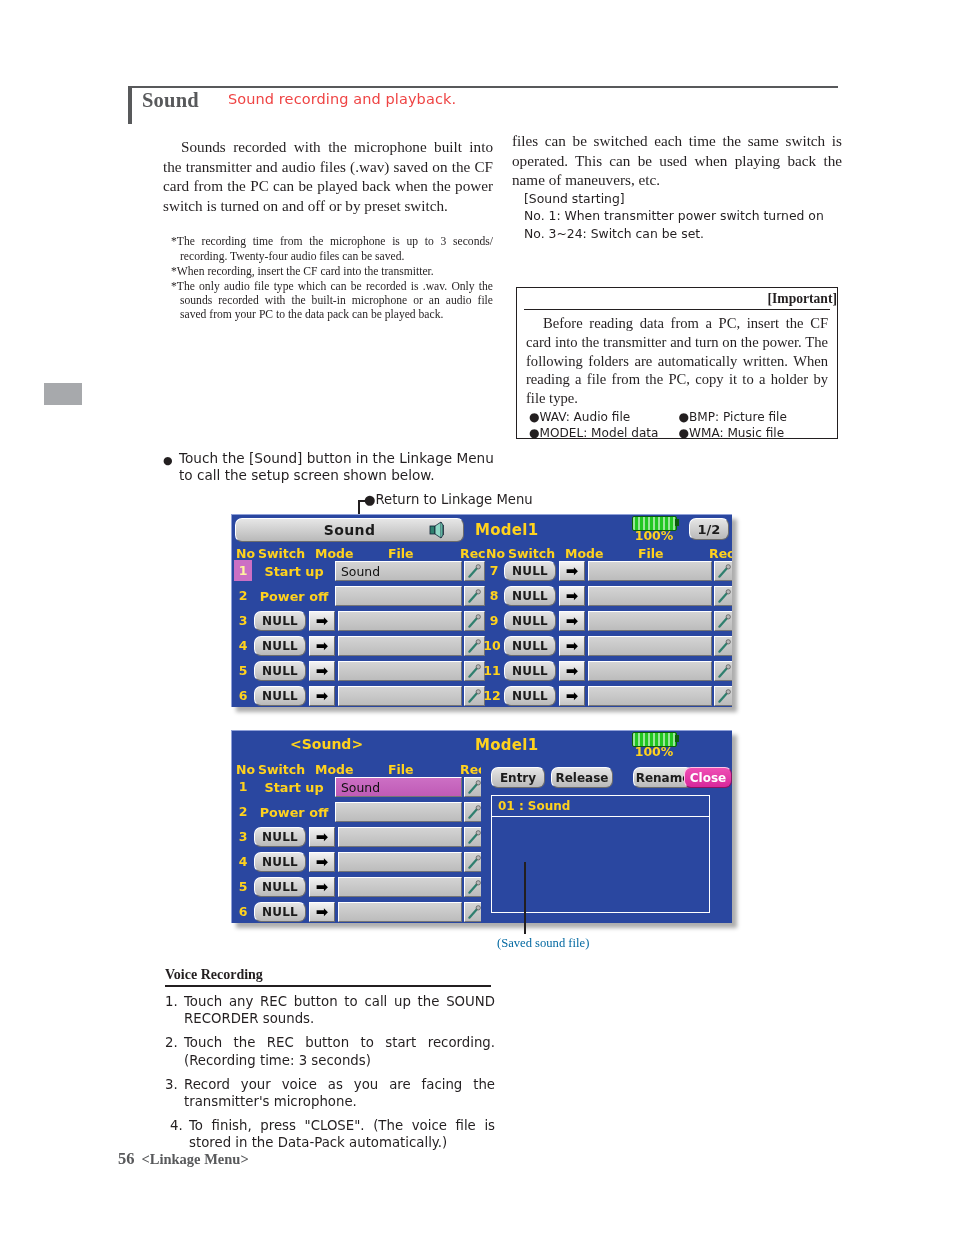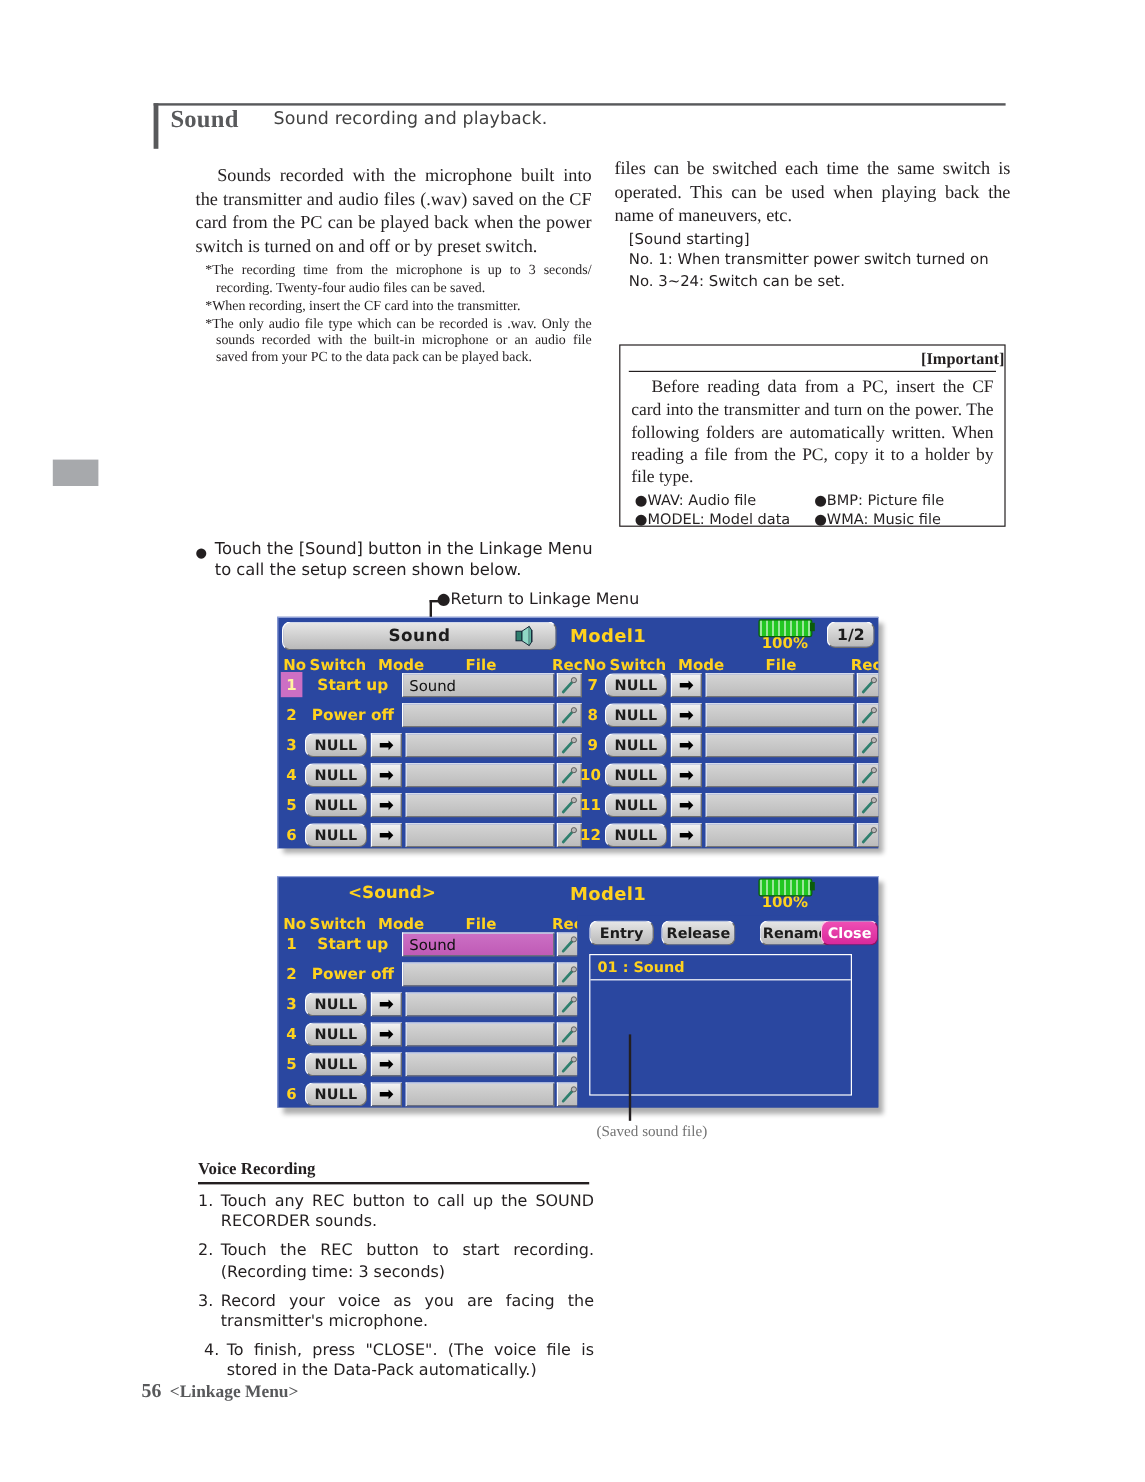--- a/index.html
+++ b/index.html
@@ -20,21 +20,21 @@
   .hdr-rule-top { position: absolute; left: 0; top: 0; width: 710px; height: 2px; background: #58595b; }
   .hdr-bar-left { position: absolute; left: 0; top: 0; width: 4px; height: 38px; background: #58595b; }
   .hdr-title {
     position: absolute; left: 14px; top: 3px;
     font-family: "Liberation Serif", serif;
     font-weight: bold; font-size: 20.5px; color: #58595b; letter-spacing: .2px;
   }
   .hdr-sub {
     position: absolute; left: 100px; top: 5px;
     font-family: "DejaVu Sans", sans-serif;
-    font-size: 14.5px; color: #404040; letter-spacing: .1px;
+    font-size: 14.5px; color: #ef4444; letter-spacing: .1px;
   }
 
   
   .margin-tab { position: absolute; left: 44px; top: 383px; width: 38px; height: 22px; background: #a7a9ac; }
 
   
   .col { position: absolute; width: 330px; }
   .col-left  { left: 163px; }
   .col-right { left: 512px; }
 
@@ -53,21 +53,21 @@
     font-family: "Liberation Serif", serif;
     font-size: 11.6px;
     line-height: 14.2px;
     color: #231f20;
     text-align: justify;
     padding-left: 17px;
     text-indent: -9px;
     margin: 0;
   }
   .note + .note { margin-top: 1px; }
-  .note-gap { margin-top: 3px; }
+  .note-gap { margin-top: 20px; }
   .sound-start {
     font-family: "DejaVu Sans", sans-serif;
     font-size: 12.4px;
     line-height: 17.4px;
     color: #231f20;
     padding-left: 12px;
     margin: 0;
   }
 
   
@@ -107,21 +107,21 @@
   .callout-return {
     position: absolute; left: 364px; top: 492px;
     font-family: "DejaVu Sans", sans-serif; font-size: 13.2px; color: #231f20;
     white-space: nowrap;
   }
   .callout-line-v { position: absolute; left: 358px; top: 500px; width: 1.6px; height: 26px; background: #231f20; }
   .callout-line-h { position: absolute; left: 358px; top: 500px; width: 10px; height: 1.6px; background: #231f20; }
 
   .saved-callout {
     position: absolute; left: 497px; top: 936px;
-    font-family: "Liberation Serif", serif; font-size: 12.6px; color: #737373;
+    font-family: "Liberation Serif", serif; font-size: 12.6px; color: #0369a1;
     white-space: nowrap;
   }
   .saved-line { position: absolute; left: 524px; top: 862px; width: 1.8px; height: 72px; background: #231f20; }
 
   
   .lcd {
     position: absolute;
     background: #2a47a0;
     box-shadow: 5px 5px 4px rgba(0,0,0,0.32);
     font-family: "DejaVu Sans", sans-serif;

